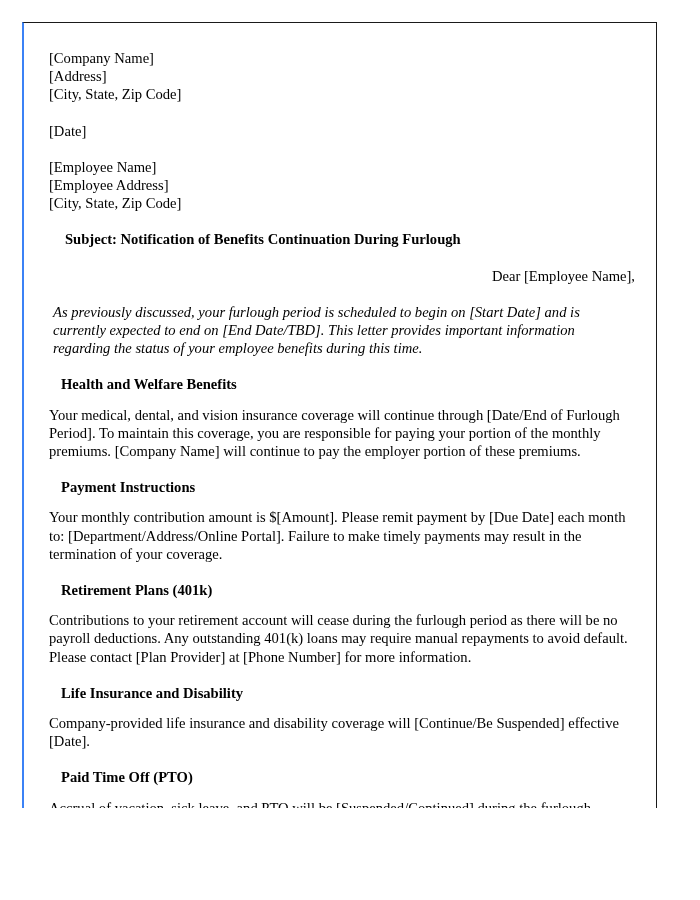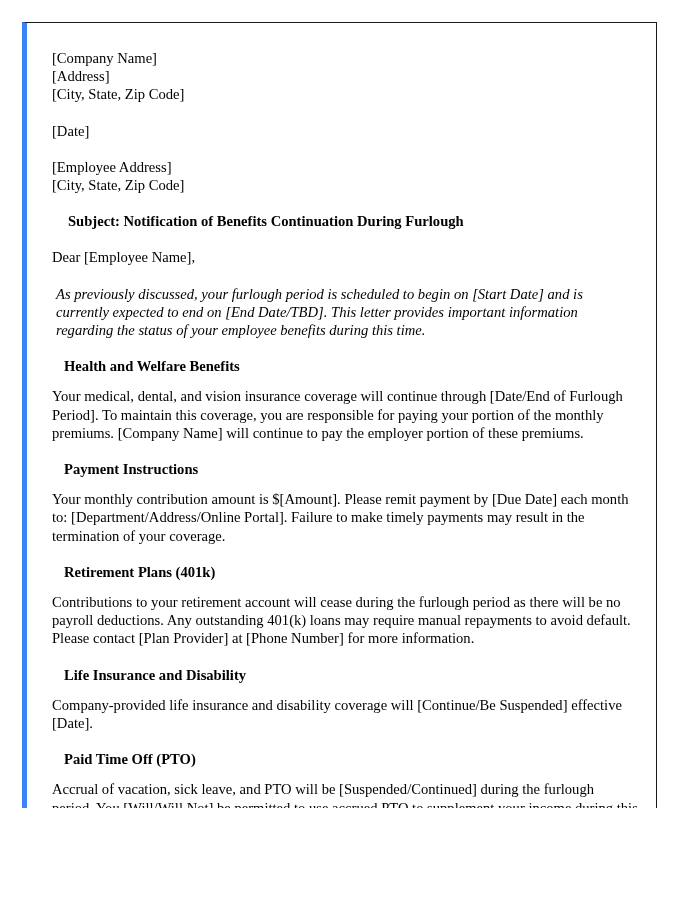--- a/index.html
+++ b/index.html
@@ -14,21 +14,21 @@
     font-family: "Liberation Serif", "DejaVu Serif", serif;
   }
 
   .page {
     position: absolute;
     left: 22px;
     top: 22px;
     width: 635px;
     height: 786px;
     box-sizing: border-box;
-    border-left: 5px solid #3b82f6;
+    border-left: 2px solid #3b82f6;
     border-right: 1px solid #1a1a1a;
     border-top: 1px solid #1a1a1a;
     border-bottom: none;
     background: #ffffff;
     overflow: hidden;
   }
 
   .letter {
     position: absolute;
     left: 25px;
@@ -48,20 +48,21 @@
     white-space: nowrap;
   }
 
   .subject {
     margin: 0 0 18px 16px;
     font-weight: bold;
   }
 
   .salutation {
     margin: 0 0 18px 0;
+    text-align: right;
   }
 
   .para {
     margin: 0 0 18px 4px;
     font-style: italic;
   }
 
   .section {
     margin: 0 0 18px 0;
   }
@@ -83,20 +84,21 @@
       <span class="addr-line">[Company Name]</span>
       <span class="addr-line">[Address]</span>
       <span class="addr-line">[City, State, Zip Code]</span>
     </div>
 
     <div class="addr-block">
       <span class="addr-line">[Date]</span>
     </div>
 
     <div class="addr-block">
+      <span class="addr-line">[Employee Name]</span>
       <span class="addr-line">[Employee Address]</span>
       <span class="addr-line">[City, State, Zip Code]</span>
     </div>
 
     <p class="subject">Subject: Notification of Benefits Continuation During Furlough</p>
 
     <p class="salutation">Dear [Employee Name],</p>
 
     <p class="para">As previously discussed, your furlough period is scheduled to begin on [Start Date] and is currently expected to end on [End Date/TBD]. This letter provides important information regarding the status of your employee benefits during this time.</p>
 

